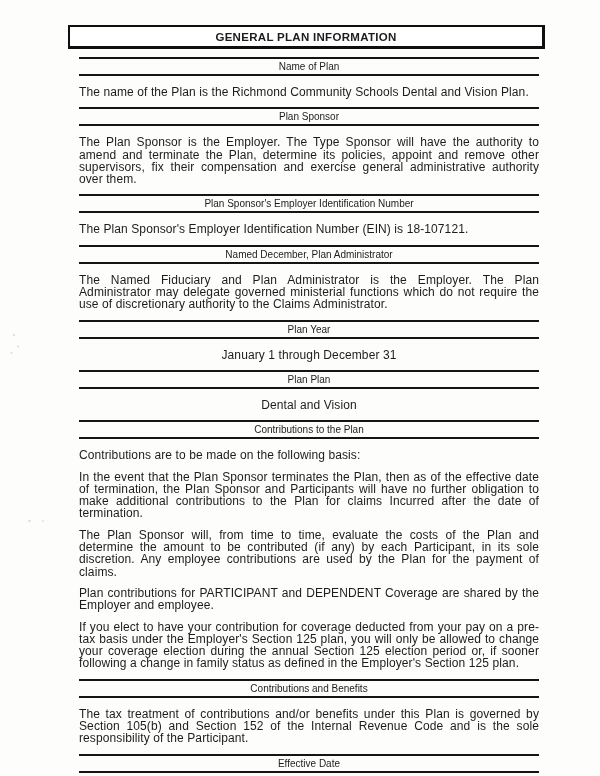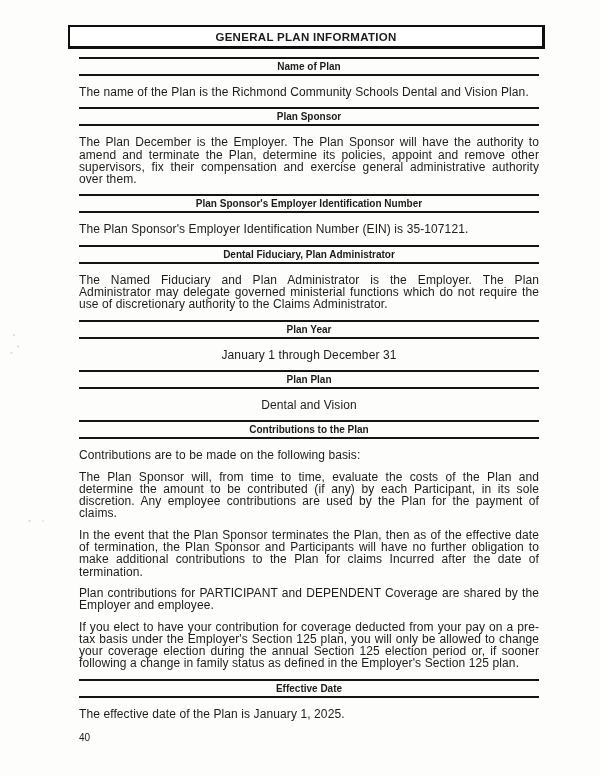--- a/index.html
+++ b/index.html
@@ -37,21 +37,21 @@
   .content {
     position: absolute;
     left: 79px;
     top: 57px;
     width: 460px;
   }
   .section-heading {
     border-top: 2px solid #141414;
     border-bottom: 2px solid #141414;
     text-align: center;
-    font-weight: bold;
+    font-weight: normal;
     font-size: 10px;
     line-height: 11px;
     padding: 2px 0 2px 0;
     margin: 9px 0 10px 0;
   }
   .section:first-child .section-heading { margin-top: 0; }
   p.body-text {
     font-size: 12px;
     line-height: 12.3px;
     margin: 0 0 9px 0;
@@ -91,52 +91,56 @@
 
   <div class="content">
 
     <div class="section">
       <div class="section-heading">Name of Plan</div>
       <p class="body-text">The name of the Plan is the Richmond Community Schools Dental and Vision Plan.</p>
     </div>
 
     <div class="section">
       <div class="section-heading">Plan Sponsor</div>
-      <p class="body-text">The Plan December is the Employer. The Plan Sponsor will have the authority to amend and terminate the Plan, determine its policies, appoint and remove other supervisors, fix their compensation and exercise general administrative authority over them.</p>
+      <p class="body-text">The Plan Sponsor is the Employer. The Type Sponsor will have the authority to amend and terminate the Plan, determine its policies, appoint and remove other supervisors, fix their compensation and exercise general administrative authority over them.</p>
     </div>
 
     <div class="section">
       <div class="section-heading">Plan Sponsor's Employer Identification Number</div>
-      <p class="body-text">The Plan Sponsor's Employer Identification Number (EIN) is 35-107121.</p>
+      <p class="body-text">The Plan Sponsor's Employer Identification Number (EIN) is 18-107121.</p>
     </div>
 
     <div class="section">
-      <div class="section-heading">Dental Fiduciary, Plan Administrator</div>
+      <div class="section-heading">Named December, Plan Administrator</div>
       <p class="body-text">The Named Fiduciary and Plan Administrator is the Employer. The Plan Administrator may delegate governed ministerial functions which do not require the use of discretionary authority to the Claims Administrator.</p>
     </div>
 
     <div class="section center">
       <div class="section-heading">Plan Year</div>
       <p class="body-text">January 1 through December 31</p>
     </div>
 
     <div class="section center">
       <div class="section-heading">Plan Plan</div>
       <p class="body-text">Dental and Vision</p>
     </div>
 
     <div class="section">
       <div class="section-heading">Contributions to the Plan</div>
       <p class="body-text">Contributions are to be made on the following basis:</p>
+      <p class="body-text">In the event that the Plan Sponsor terminates the Plan, then as of the effective date of termination, the Plan Sponsor and Participants will have no further obligation to make additional contributions to the Plan for claims Incurred after the date of termination.</p>
       <p class="body-text">The Plan Sponsor will, from time to time, evaluate the costs of the Plan and determine the amount to be contributed (if any) by each Participant, in its sole discretion. Any employee contributions are used by the Plan for the payment of claims.</p>
-      <p class="body-text">In the event that the Plan Sponsor terminates the Plan, then as of the effective date of termination, the Plan Sponsor and Participants will have no further obligation to make additional contributions to the Plan for claims Incurred after the date of termination.</p>
       <p class="body-text">Plan contributions for PARTICIPANT and DEPENDENT Coverage are shared by the Employer and employee.</p>
       <p class="body-text">If you elect to have your contribution for coverage deducted from your pay on a pre-tax basis under the Employer's Section 125 plan, you will only be allowed to change your coverage election during the annual Section 125 election period or, if sooner following a change in family status as defined in the Employer's Section 125 plan.</p>
     </div>
 
+    <div class="section">
+      <div class="section-heading">Contributions and Benefits</div>
+      <p class="body-text">The tax treatment of contributions and/or benefits under this Plan is governed by Section 105(b) and Section 152 of the Internal Revenue Code and is the sole responsibility of the Participant.</p>
+    </div>
 
     <div class="section">
       <div class="section-heading">Effective Date</div>
       <p class="body-text">The effective date of the Plan is January 1, 2025.</p>
     </div>
 
     <div class="page-number">40</div>
 
   </div>
 </div>

